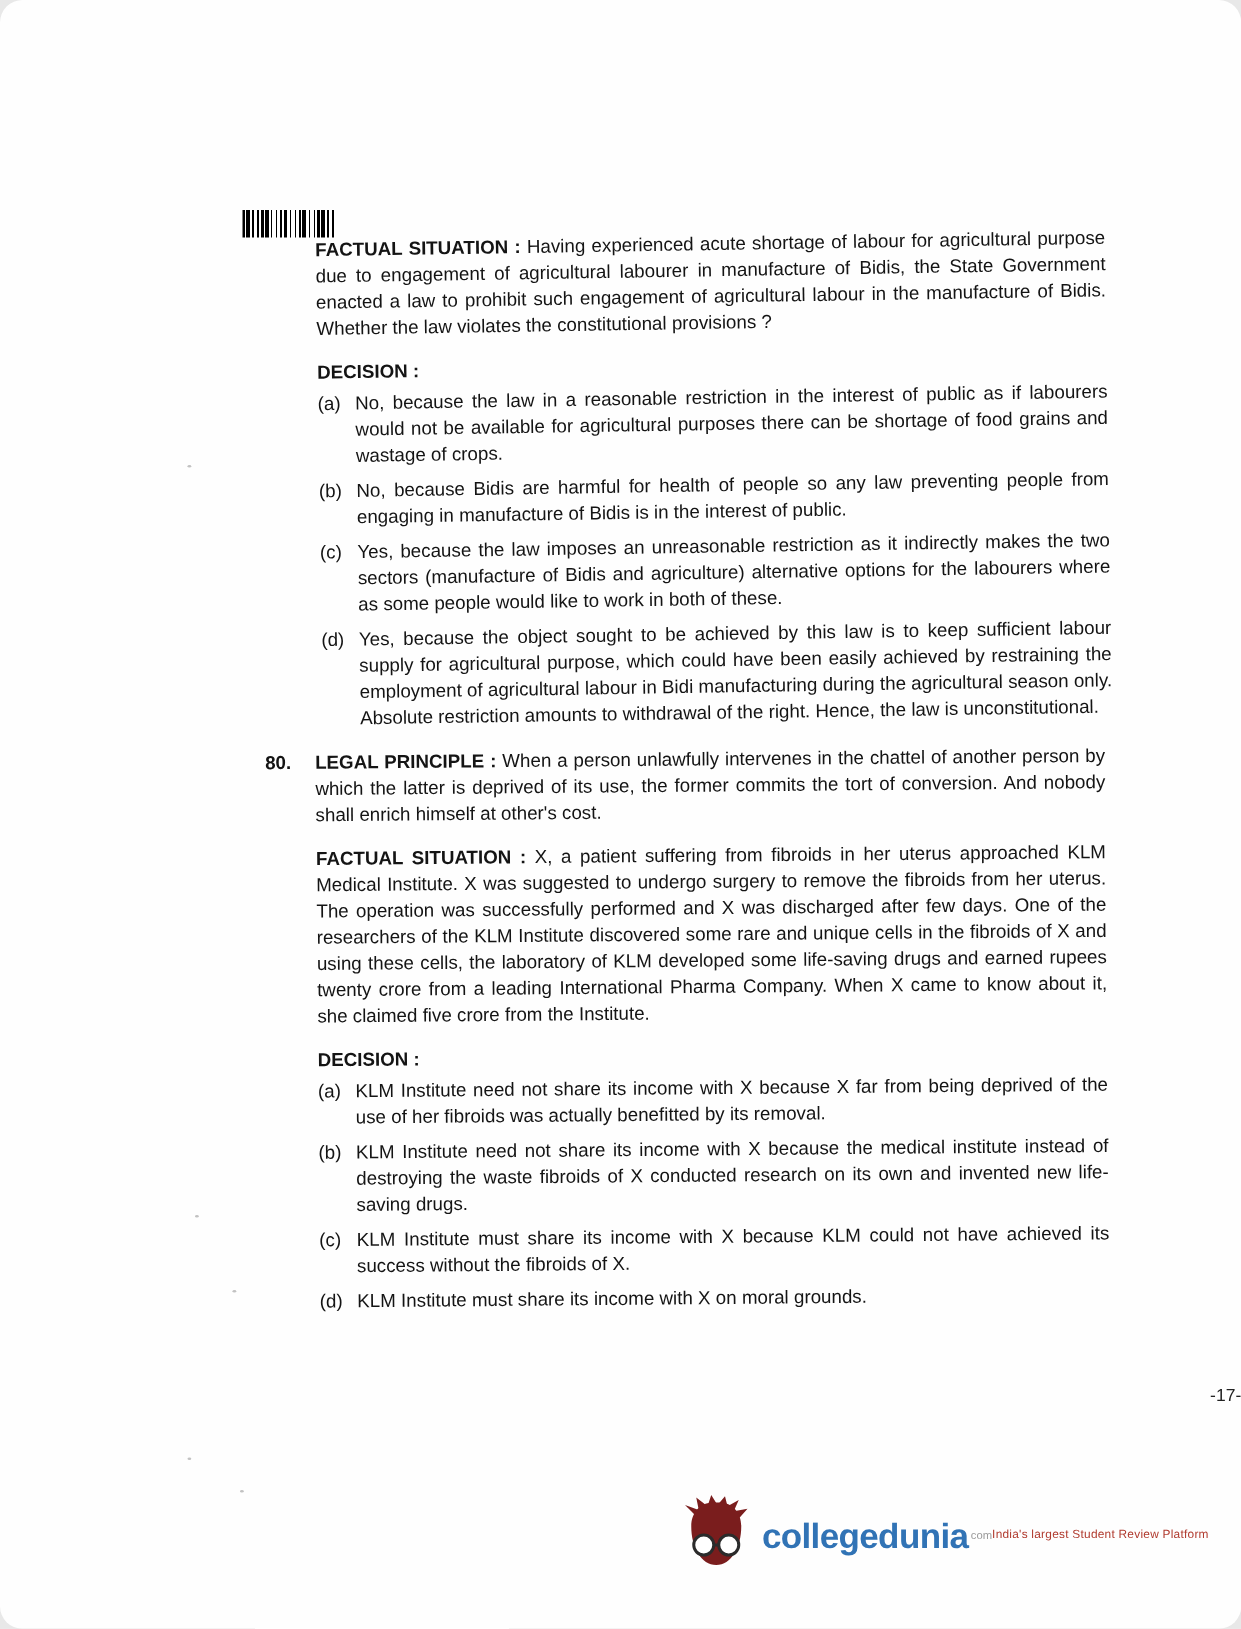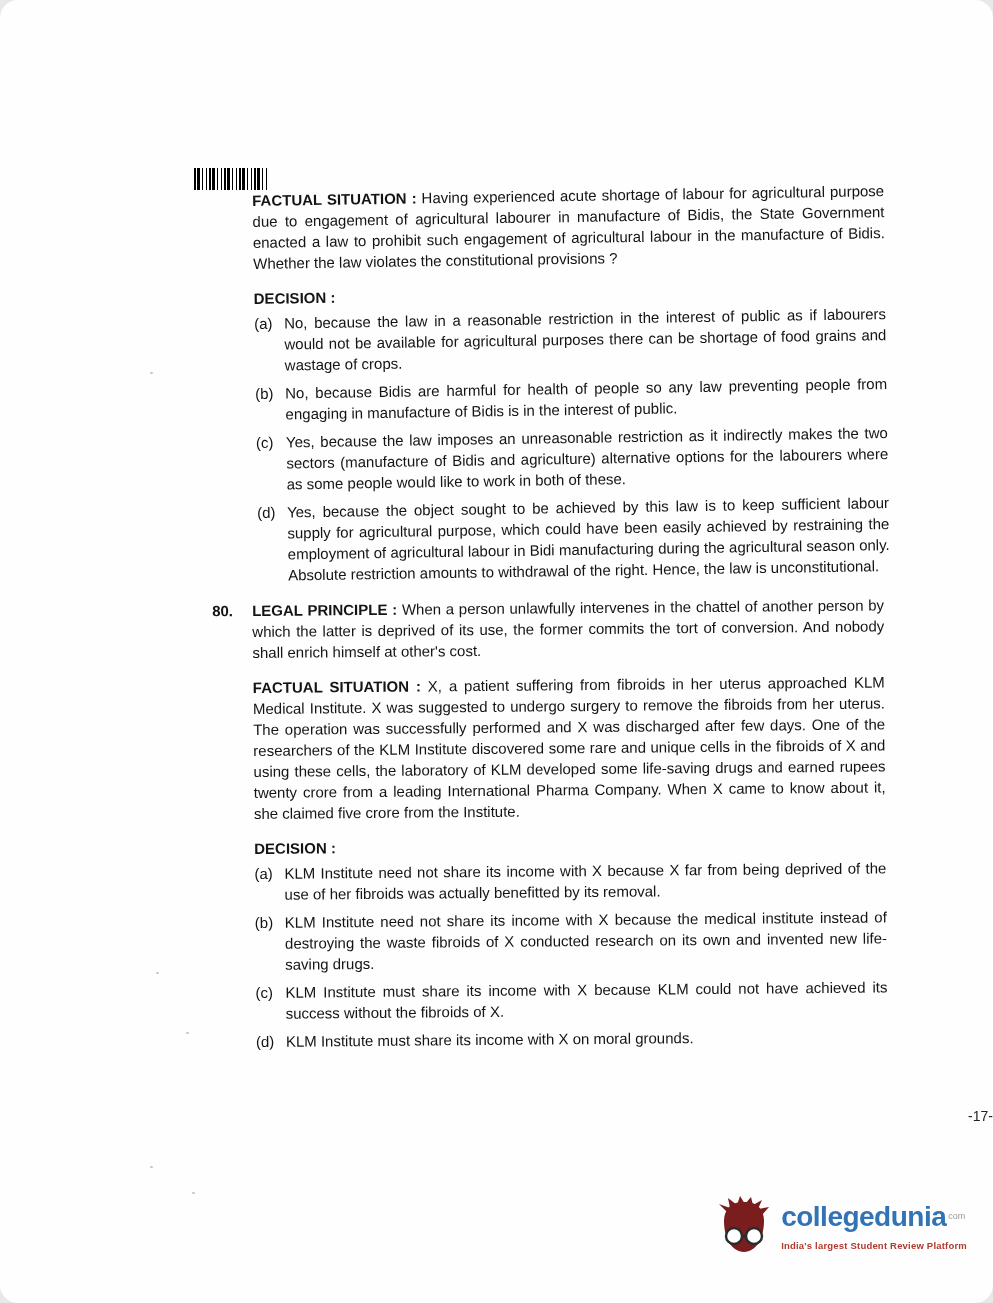--- a/index.html
+++ b/index.html
@@ -46,29 +46,29 @@
 
   .pagenum {
     position:absolute; left:0; right:0; top:1106px;
     text-align:right; font-size:14px; color:#222;
   }
 
   .logo {
     position:absolute; right:26px; top:1196px;
     display:flex; align-items:center; gap:10px;
   }
-  .logo-text { display:flex; flex-direction:column; }
+  .logo-text { display:flex; flex-direction:row; }
   .brand-line { display:flex; align-items:flex-start; }
   .brand {
     font-size:28px; font-weight:700; letter-spacing:-0.5px;
     color:#3173b5; line-height:30px;
   }
   .brand-suffix { font-size:9px; color:#9a9a9a; margin-left:2px; margin-top:4px; }
   .tagline {
-    font-size:9.5px; font-weight:700; color:#b03a2e;
+    font-size:9.5px; font-weight:400; color:#b03a2e;
     margin-top:3px; letter-spacing:0.2px;
   }
 </style>
 </head>
 <body>
 
 <div class="sheet">
 
   <div class="barcode"></div>
 

